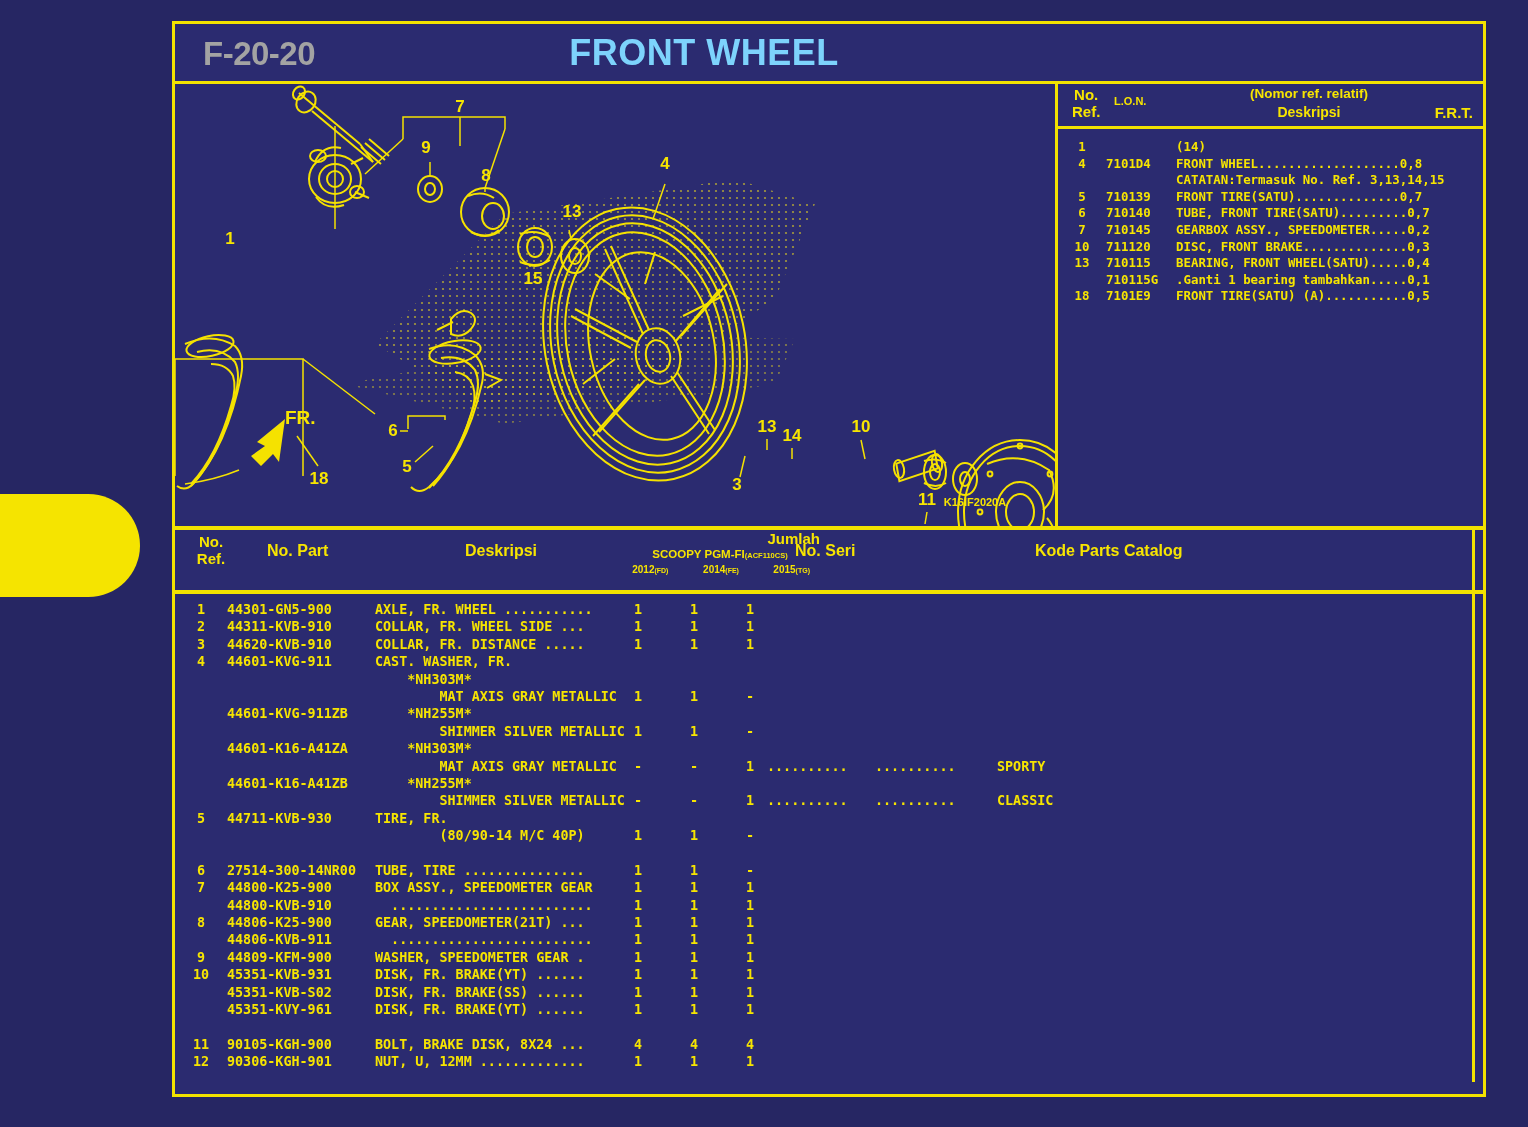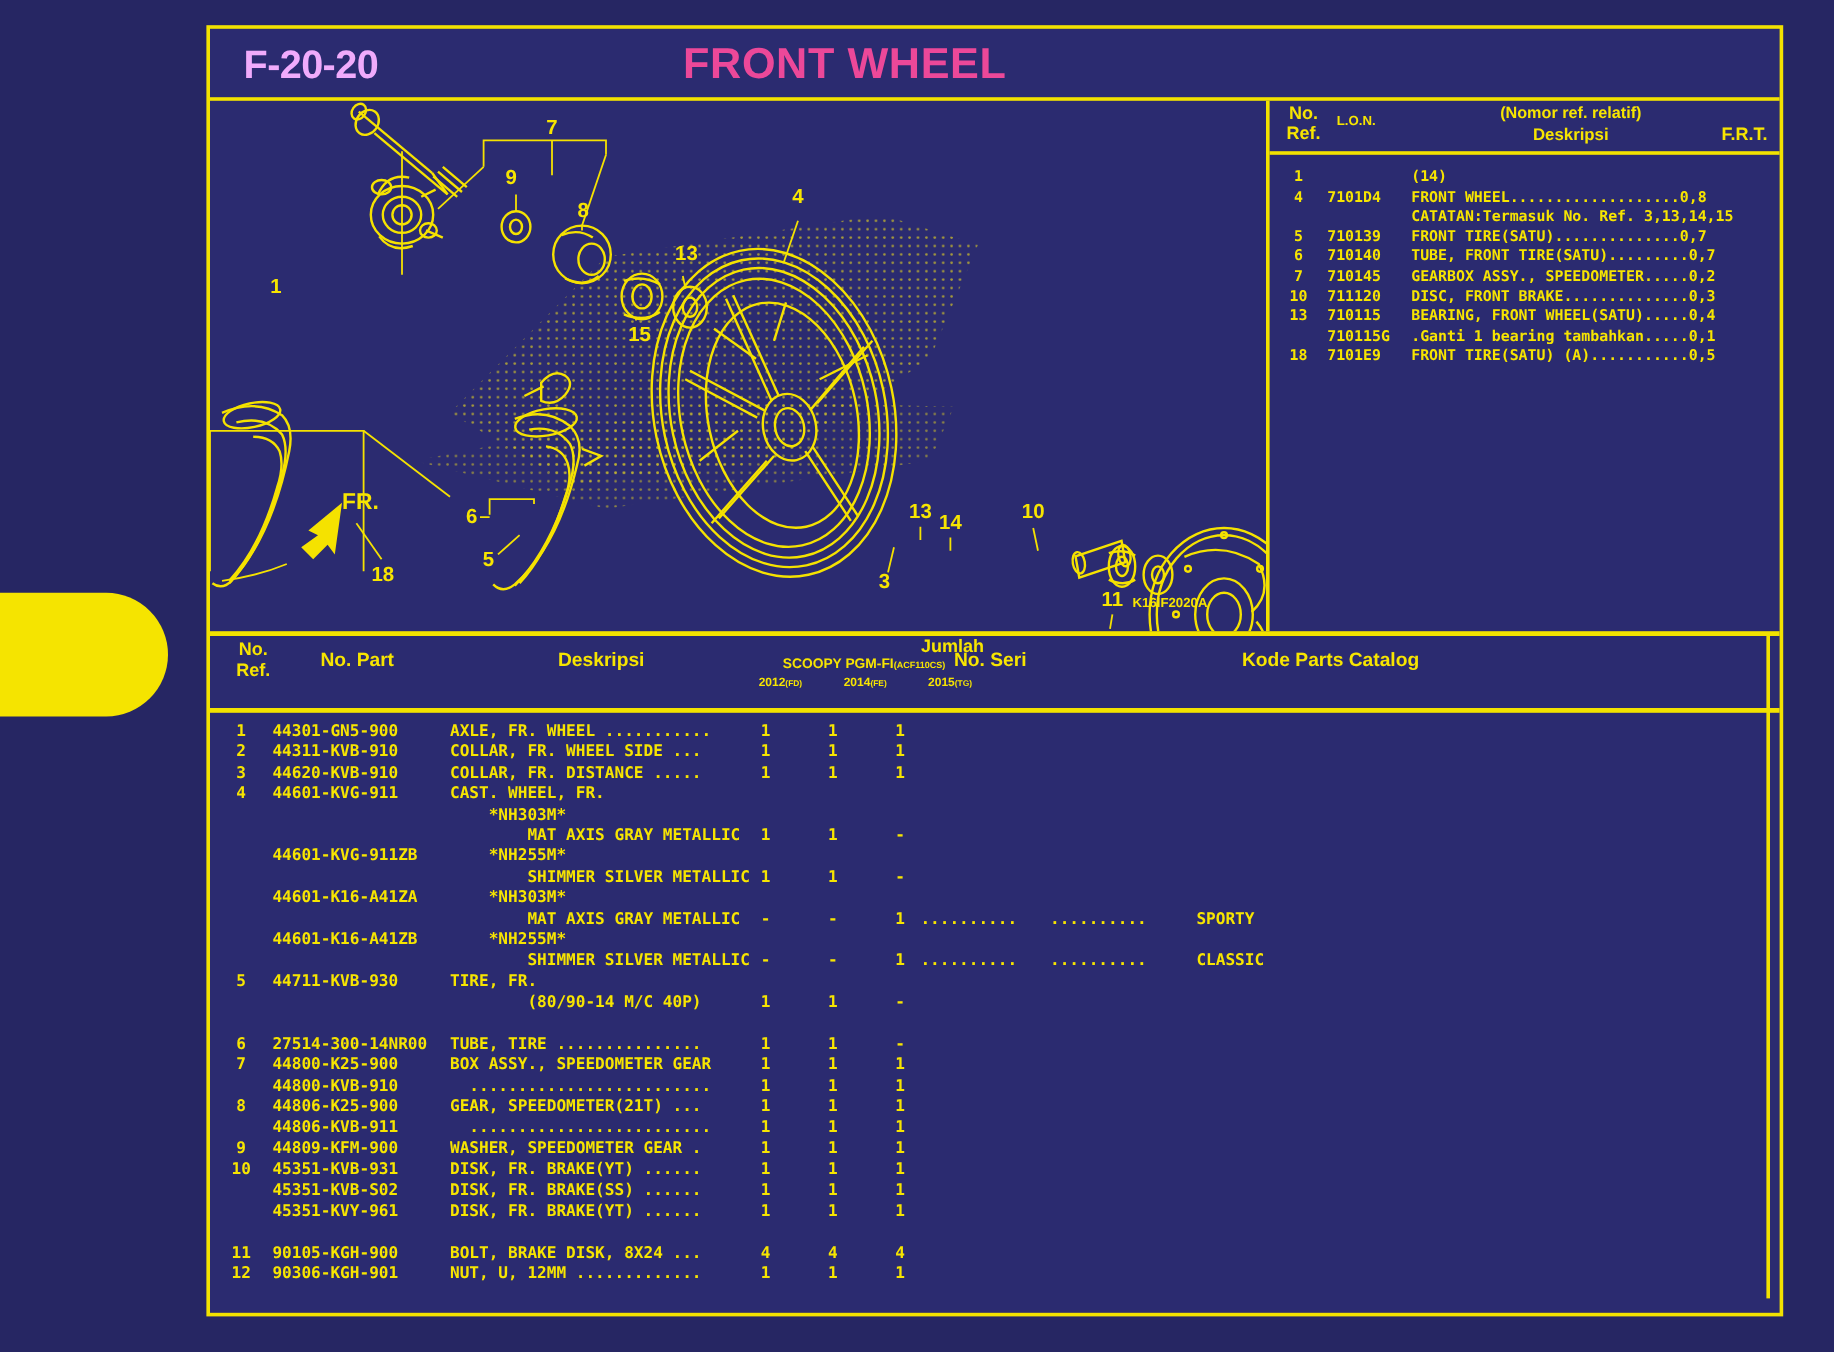--- a/index.html
+++ b/index.html
@@ -44,32 +44,32 @@
     height: 60px;
     border-bottom: 3px solid #f2e200;
     box-sizing: border-box;
   }
   .title-code {
     position: absolute;
     left: 28px;
     top: 11px;
     font-size: 33px;
     font-weight: bold;
-    color: #f0abfc;
+    color: #a3a3a3;
     letter-spacing: -0.5px;
   }
   .title-main {
     position: absolute;
     left: 0;
     right: 0;
     top: 8px;
     text-align: center;
     font-size: 36px;
     font-weight: bold;
-    color: #ec4899;
+    color: #7dd3fc;
     letter-spacing: 0.5px;
     padding-right: 250px;
   }
 
   
   .upper {
     position: relative;
     height: 446px;
     border-bottom: 4px solid #f2e200;
     box-sizing: border-box;
@@ -463,21 +463,21 @@
           <span><span>2014</span><span class="sup">(FE)</span></span>
           <span><span>2015</span><span class="sup">(TG)</span></span>
         </div>
       <div class="lh lh-seri">No. Seri</div>
       <div class="lh lh-kode">Kode Parts Catalog</div>
     </div>
     <div class="rows" id="parts-rows">
         <div class="row"><span class="c-ref">1</span><span class="c-part">44301-GN5-900</span><span class="c-desc">AXLE, FR. WHEEL ...........</span><span class="c-q1">1</span><span class="c-q2">1</span><span class="c-q3">1</span></div>
         <div class="row"><span class="c-ref">2</span><span class="c-part">44311-KVB-910</span><span class="c-desc">COLLAR, FR. WHEEL SIDE ...</span><span class="c-q1">1</span><span class="c-q2">1</span><span class="c-q3">1</span></div>
         <div class="row"><span class="c-ref">3</span><span class="c-part">44620-KVB-910</span><span class="c-desc">COLLAR, FR. DISTANCE .....</span><span class="c-q1">1</span><span class="c-q2">1</span><span class="c-q3">1</span></div>
-        <div class="row"><span class="c-ref">4</span><span class="c-part">44601-KVG-911</span><span class="c-desc">CAST. WHEEL, FR.</span></div>
+        <div class="row"><span class="c-ref">4</span><span class="c-part">44601-KVG-911</span><span class="c-desc">CAST. WASHER, FR.</span></div>
         <div class="row"><span class="c-desc">    *NH303M*</span></div>
         <div class="row"><span class="c-desc">        MAT AXIS GRAY METALLIC</span><span class="c-q1">1</span><span class="c-q2">1</span><span class="c-q3">-</span></div>
         <div class="row"><span class="c-part">44601-KVG-911ZB</span><span class="c-desc">    *NH255M*</span></div>
         <div class="row"><span class="c-desc">        SHIMMER SILVER METALLIC</span><span class="c-q1">1</span><span class="c-q2">1</span><span class="c-q3">-</span></div>
         <div class="row"><span class="c-part">44601-K16-A41ZA</span><span class="c-desc">    *NH303M*</span></div>
         <div class="row"><span class="c-desc">        MAT AXIS GRAY METALLIC</span><span class="c-q1">-</span><span class="c-q2">-</span><span class="c-q3">1</span><span class="c-s1">..........</span><span class="c-s2">..........</span><span class="c-kode">SPORTY</span></div>
         <div class="row"><span class="c-part">44601-K16-A41ZB</span><span class="c-desc">    *NH255M*</span></div>
         <div class="row"><span class="c-desc">        SHIMMER SILVER METALLIC</span><span class="c-q1">-</span><span class="c-q2">-</span><span class="c-q3">1</span><span class="c-s1">..........</span><span class="c-s2">..........</span><span class="c-kode">CLASSIC</span></div>
         <div class="row"><span class="c-ref">5</span><span class="c-part">44711-KVB-930</span><span class="c-desc">TIRE, FR.</span></div>
         <div class="row"><span class="c-desc">        (80/90-14 M/C 40P)</span><span class="c-q1">1</span><span class="c-q2">1</span><span class="c-q3">-</span></div>

